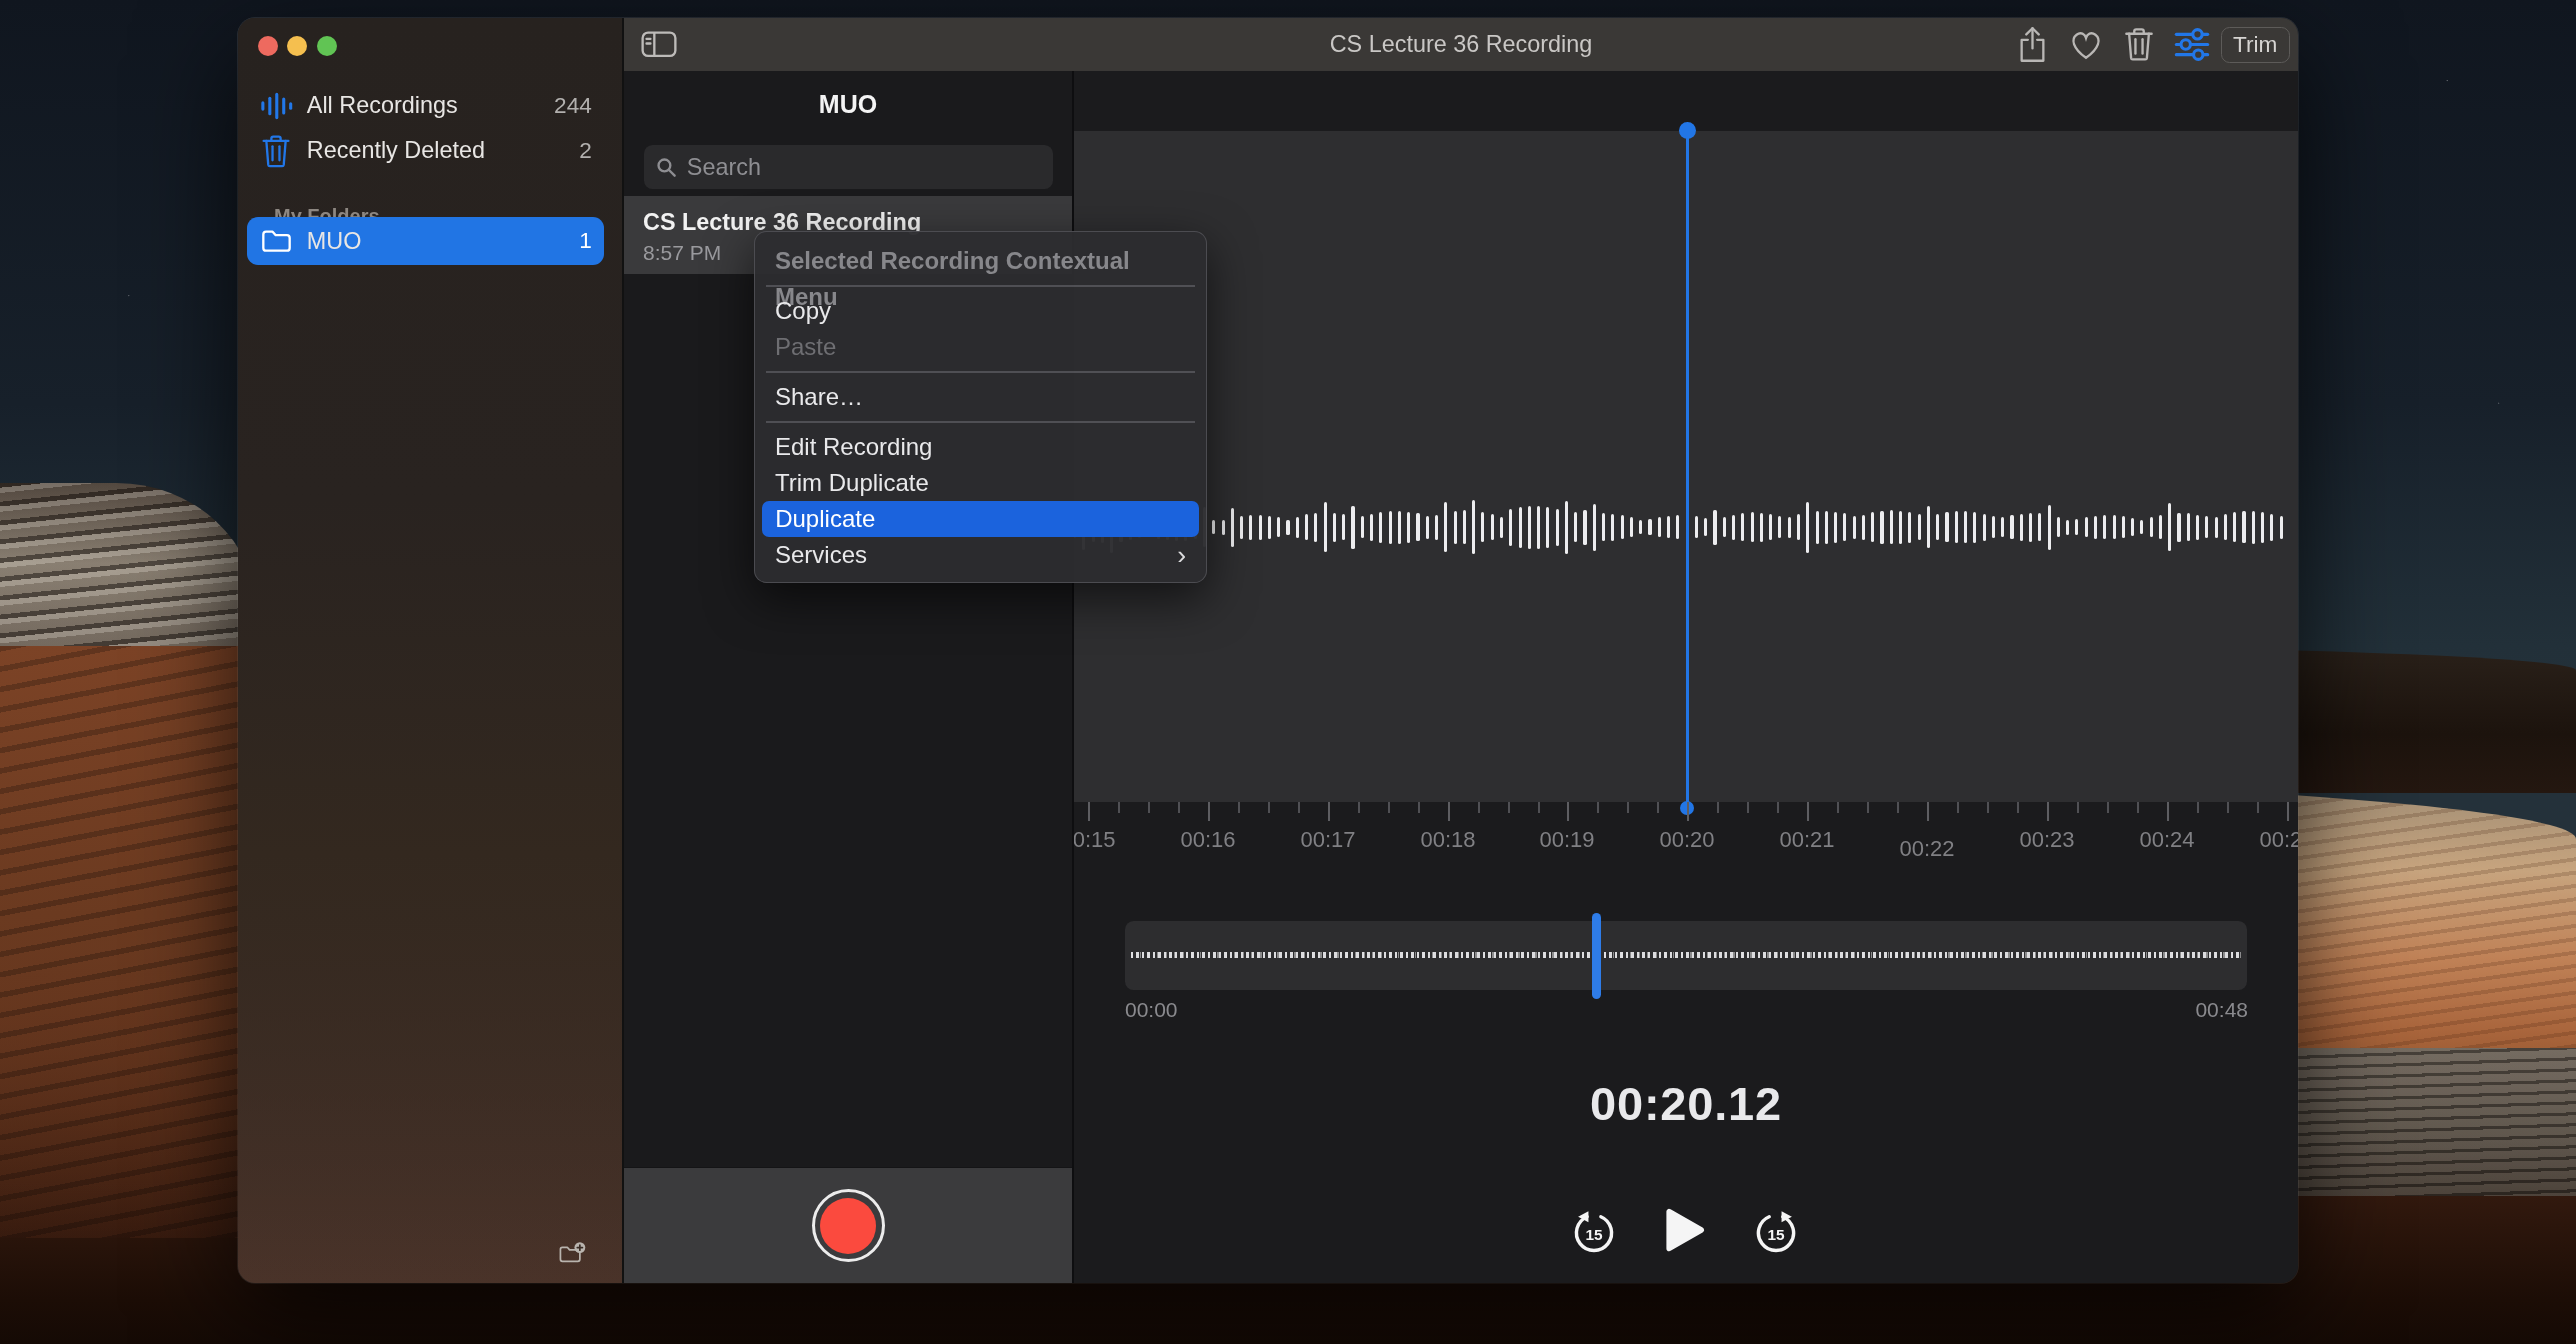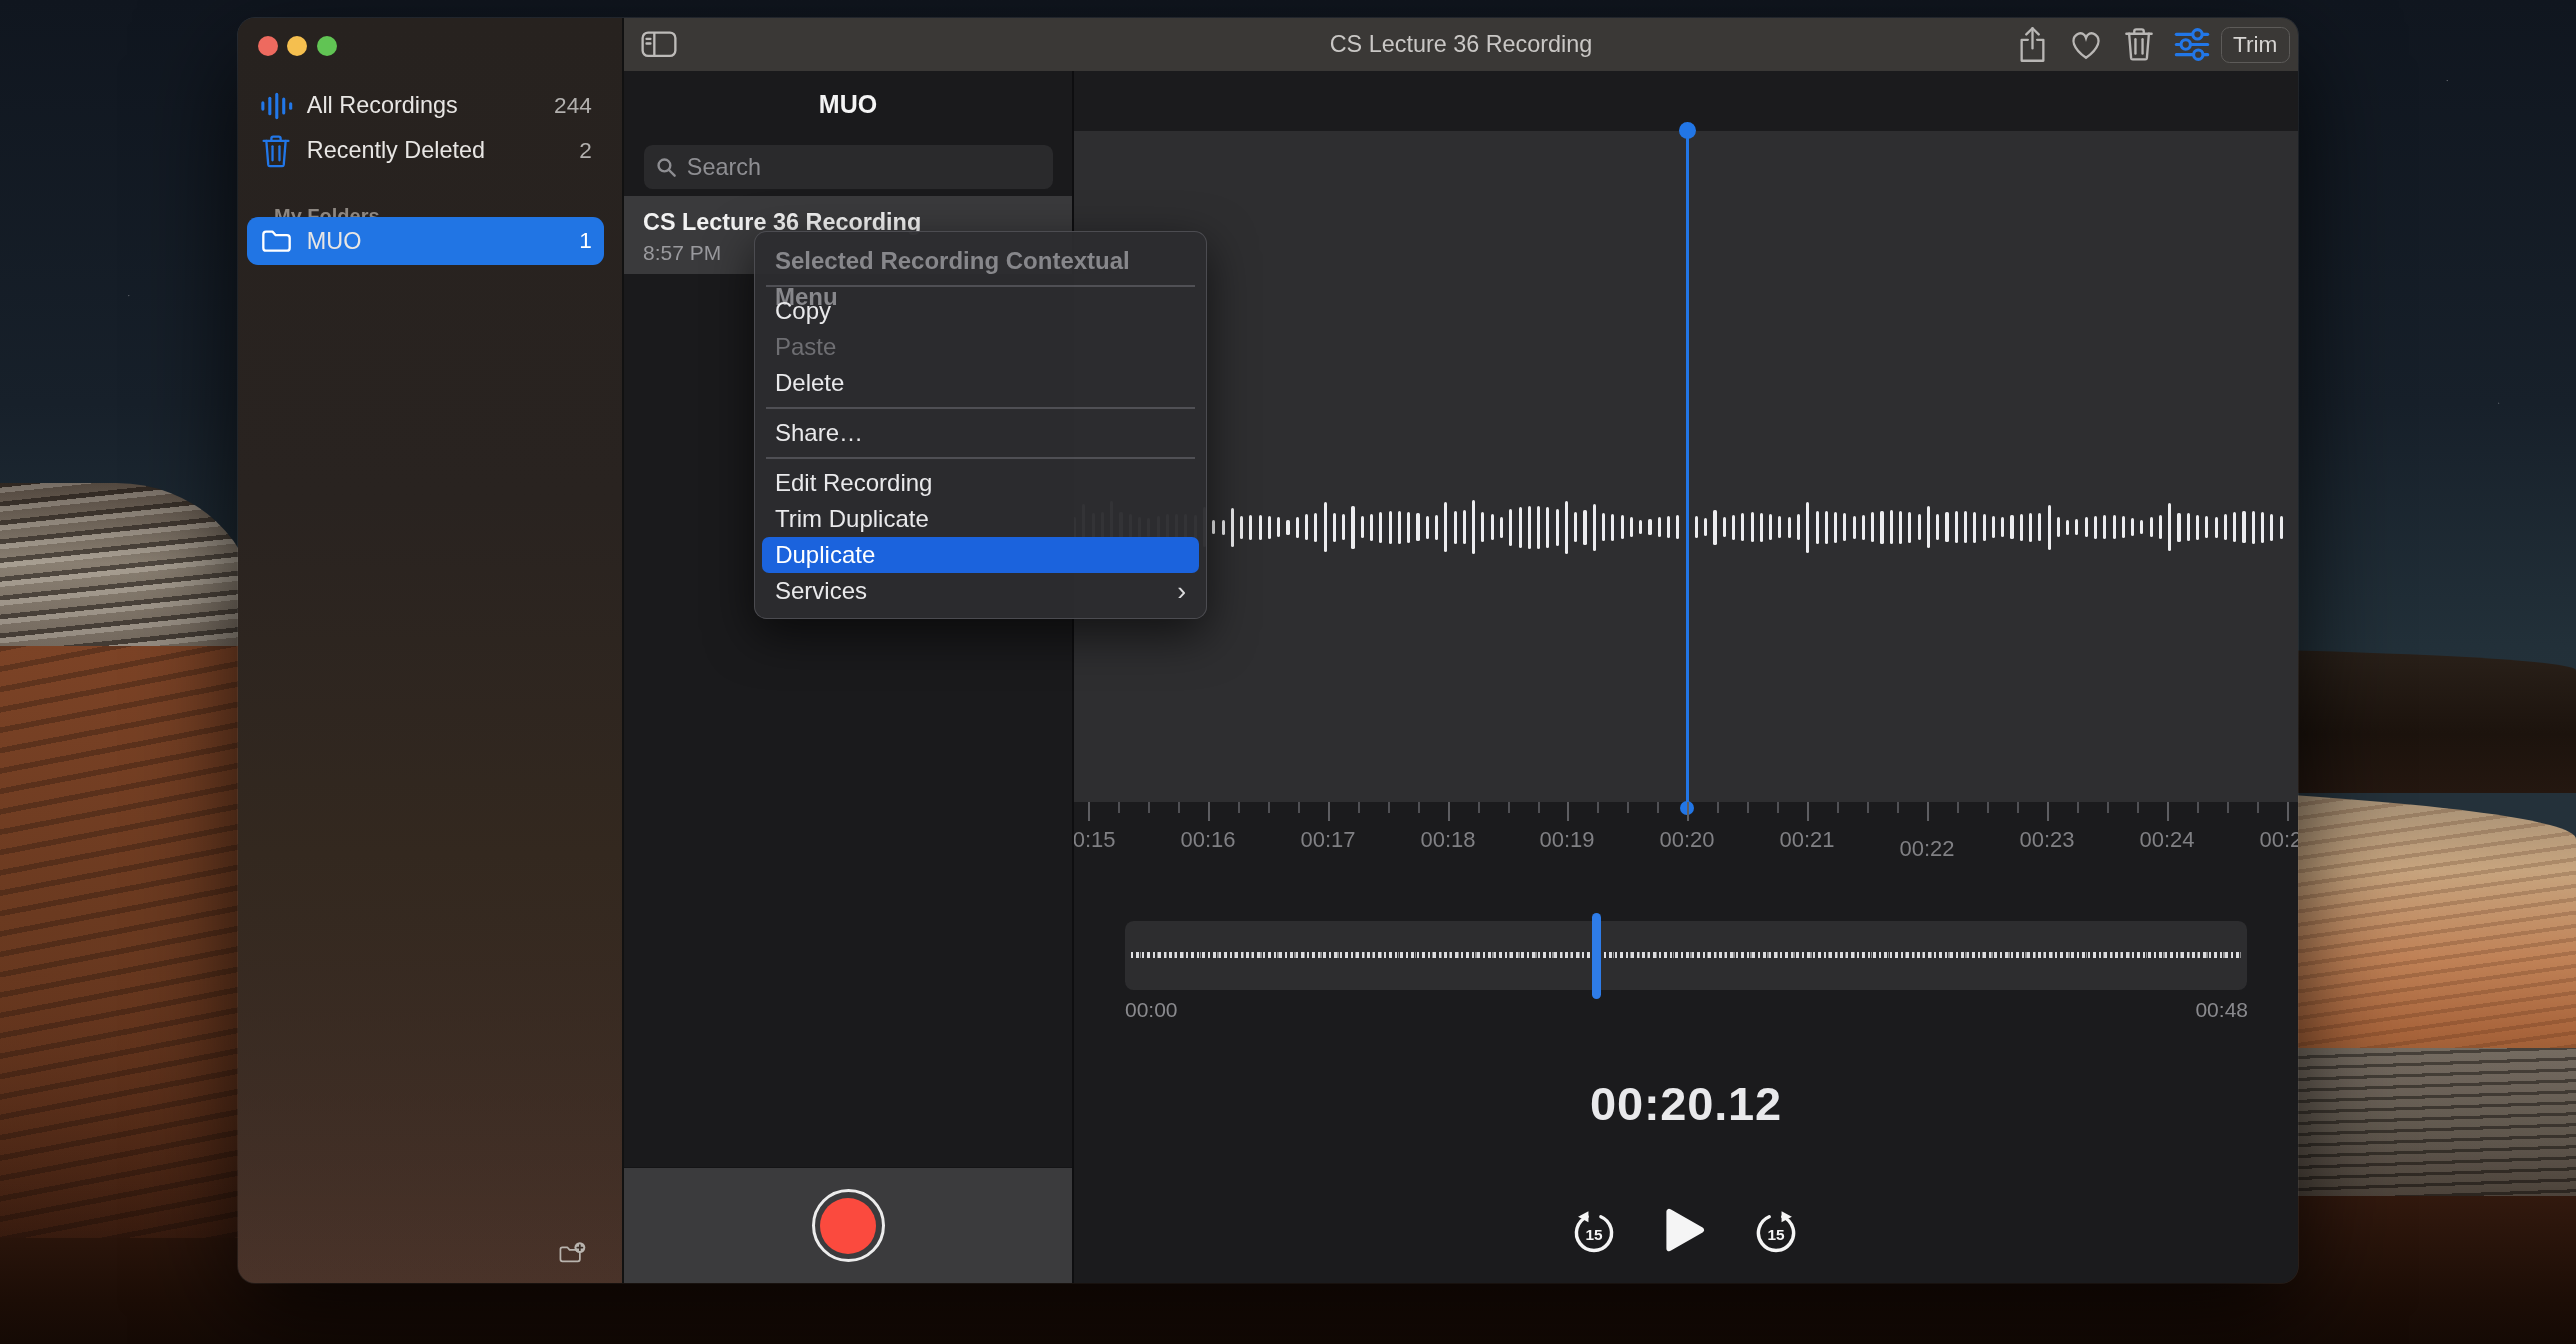--- a/index.html
+++ b/index.html
@@ -506,21 +506,20 @@
     </div>
 
     <div class="divider-v" style="left:384px;background:#111;"></div>
     <div class="divider-v" style="left:834px;top:53px;height:1212px;"></div>
 
     <div class="ctxmenu">
       <div class="menu-header">Selected Recording Contextual Menu</div>
       <div class="menu-sep"></div>
       <div class="menu-item">Copy</div>
       <div class="menu-item disabled">Paste</div>
-      <div class="menu-item">Delete</div>
       <div class="menu-sep"></div>
       <div class="menu-item">Share…</div>
       <div class="menu-sep"></div>
       <div class="menu-item">Edit Recording</div>
       <div class="menu-item">Trim Duplicate</div>
       <div class="menu-item highlighted">Duplicate</div>
       <div class="menu-item">
         <span>Services</span>
         <span class="submenu-chevron">›</span>
       </div>

